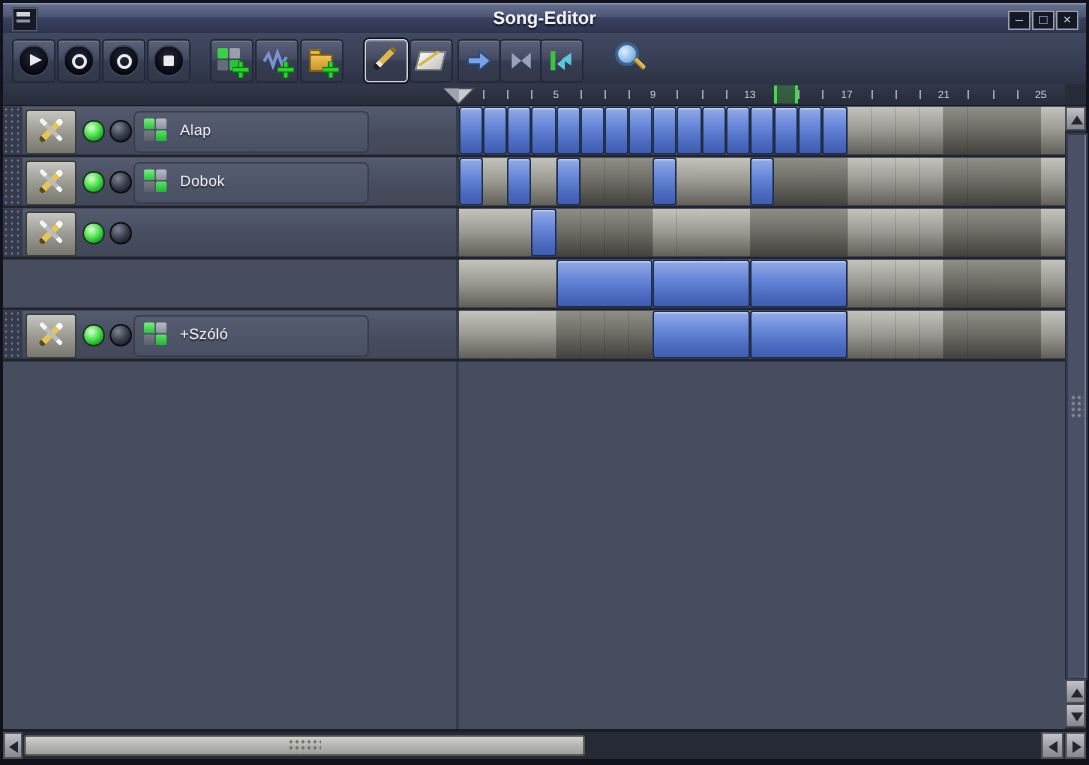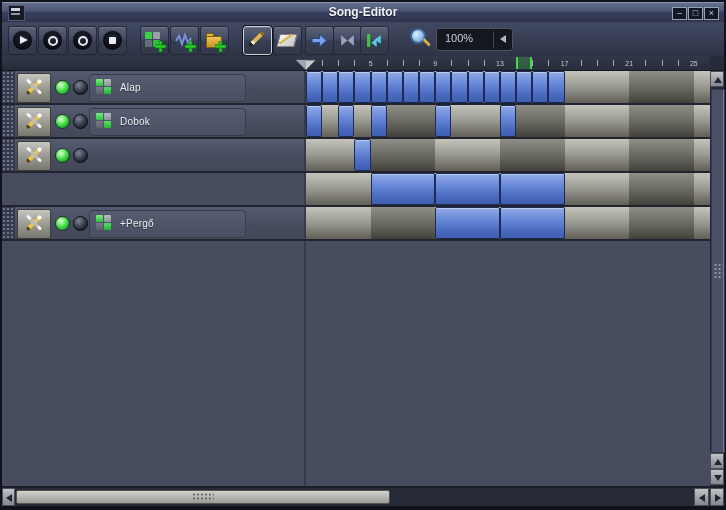--- a/index.html
+++ b/index.html
@@ -212,25 +212,20 @@
         <rect x="1" y="2" width="3" height="12" fill="#3cc43c"></rect>
           <polygon points="14,3 8,7 14,11" fill="#5ac8da"></polygon>
           <polygon points="10,6 5,10 10,14" fill="#5ac8da"></polygon>
         </svg>
       </div>
 
     <div style="position:absolute;left:408px;top:6px;width:22px;height:22px;">
       <div class="lens"></div>
         <div class="handle"></div>
       </div>
-    <div id="zoom-combo">
-      <div id="zoom-value">100%</div>
-      <div class="sep"></div>
-      <div class="arrow-left"></div>
-    </div>
   </div>
 
   <div id="timeline">
       <div class="tick" style="left: 320.16px;"></div>
       <div class="tick" style="left: 336.32px;"></div>
       <div class="tick" style="left: 352.48px;"></div>
       <div class="tick" style="left: 384.8px;"></div>
       <div class="tick" style="left: 400.96px;"></div>
       <div class="tick" style="left: 417.12px;"></div>
       <div class="tick" style="left: 449.44px;"></div>
@@ -461,21 +456,21 @@
             </div>
             <div class="led"></div>
             <div class="knob"></div>
             <div class="name-panel">
               <div class="bbicon">
                 <span></span>
                 <span></span>
                 <span></span>
                 <span></span>
               </div>
-              <div class="tname">+Pergő</div>
+              <div class="tname">+Szóló</div>
             </div>
           </div>
           <div class="lane">
             <div class="cell lite" style="left: 0px; width: 17.16px;"></div>
             <div class="cell lite" style="left: 16.16px; width: 17.16px;"></div>
             <div class="cell lite" style="left: 32.32px; width: 17.16px;"></div>
             <div class="cell lite" style="left: 48.48px; width: 17.16px;"></div>
             <div class="cell dark" style="left: 64.64px; width: 17.16px;"></div>
             <div class="cell dark" style="left: 80.8px; width: 17.16px;"></div>
             <div class="cell dark" style="left: 96.96px; width: 17.16px;"></div>

